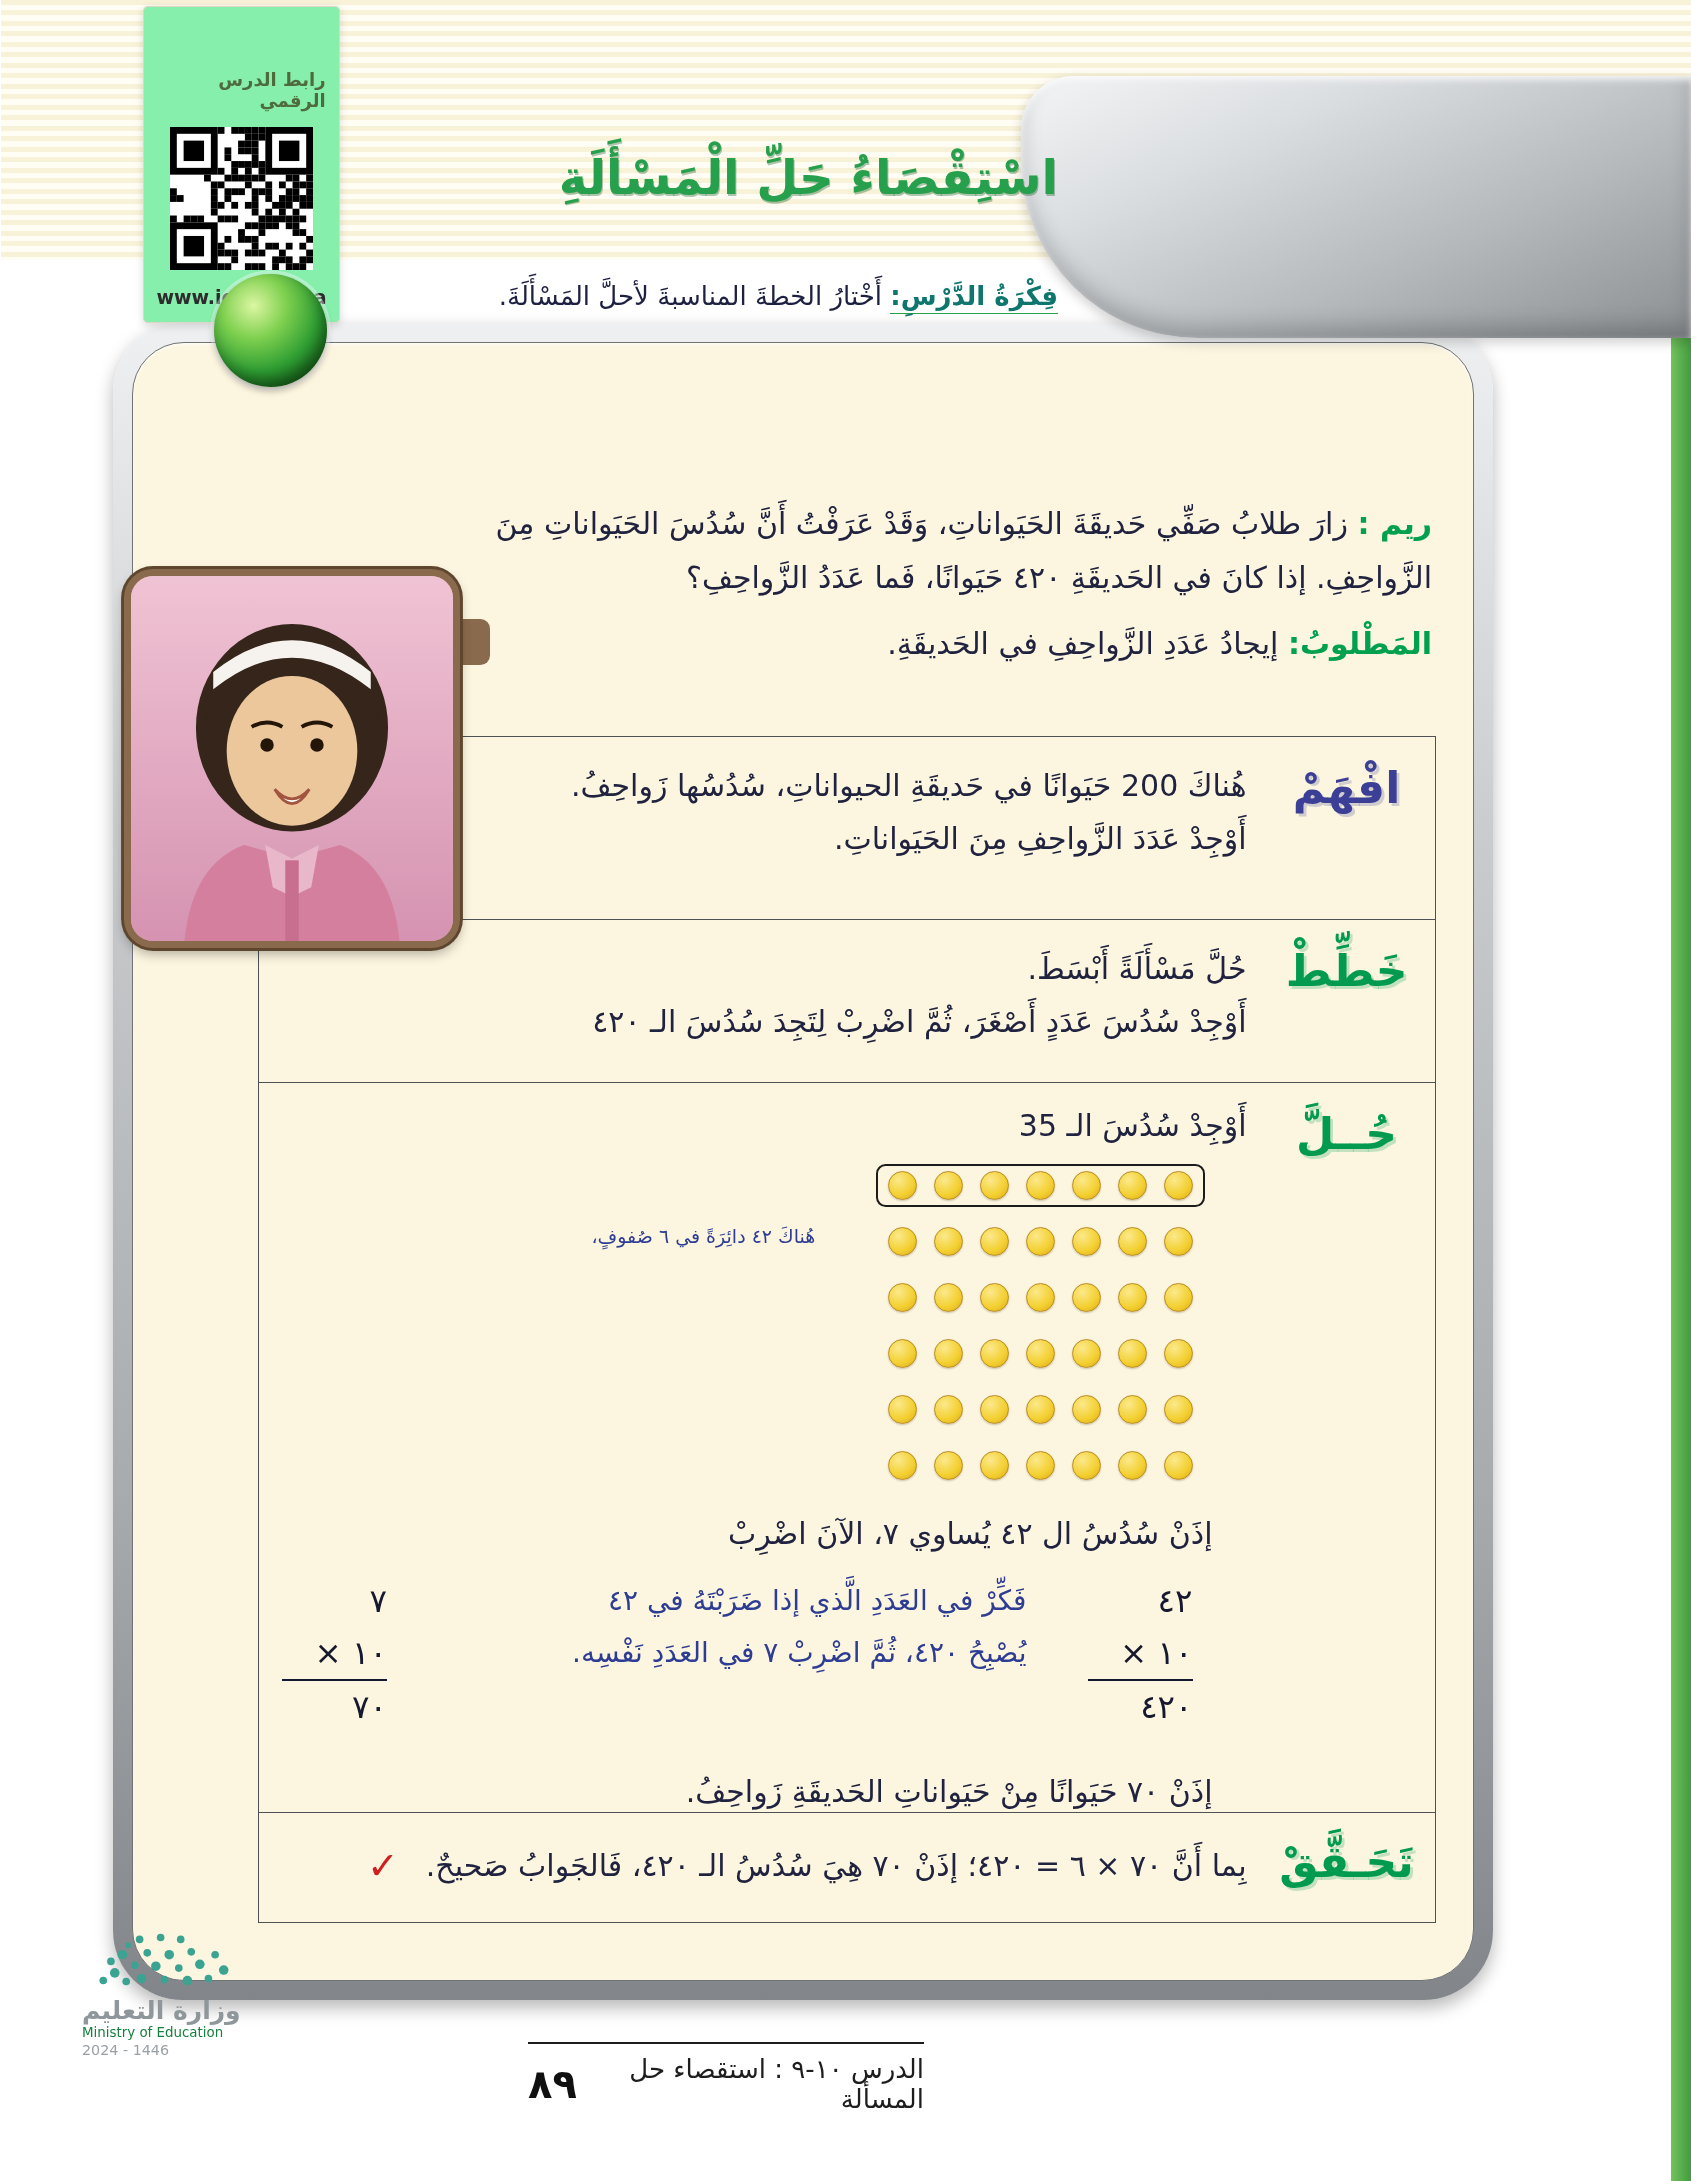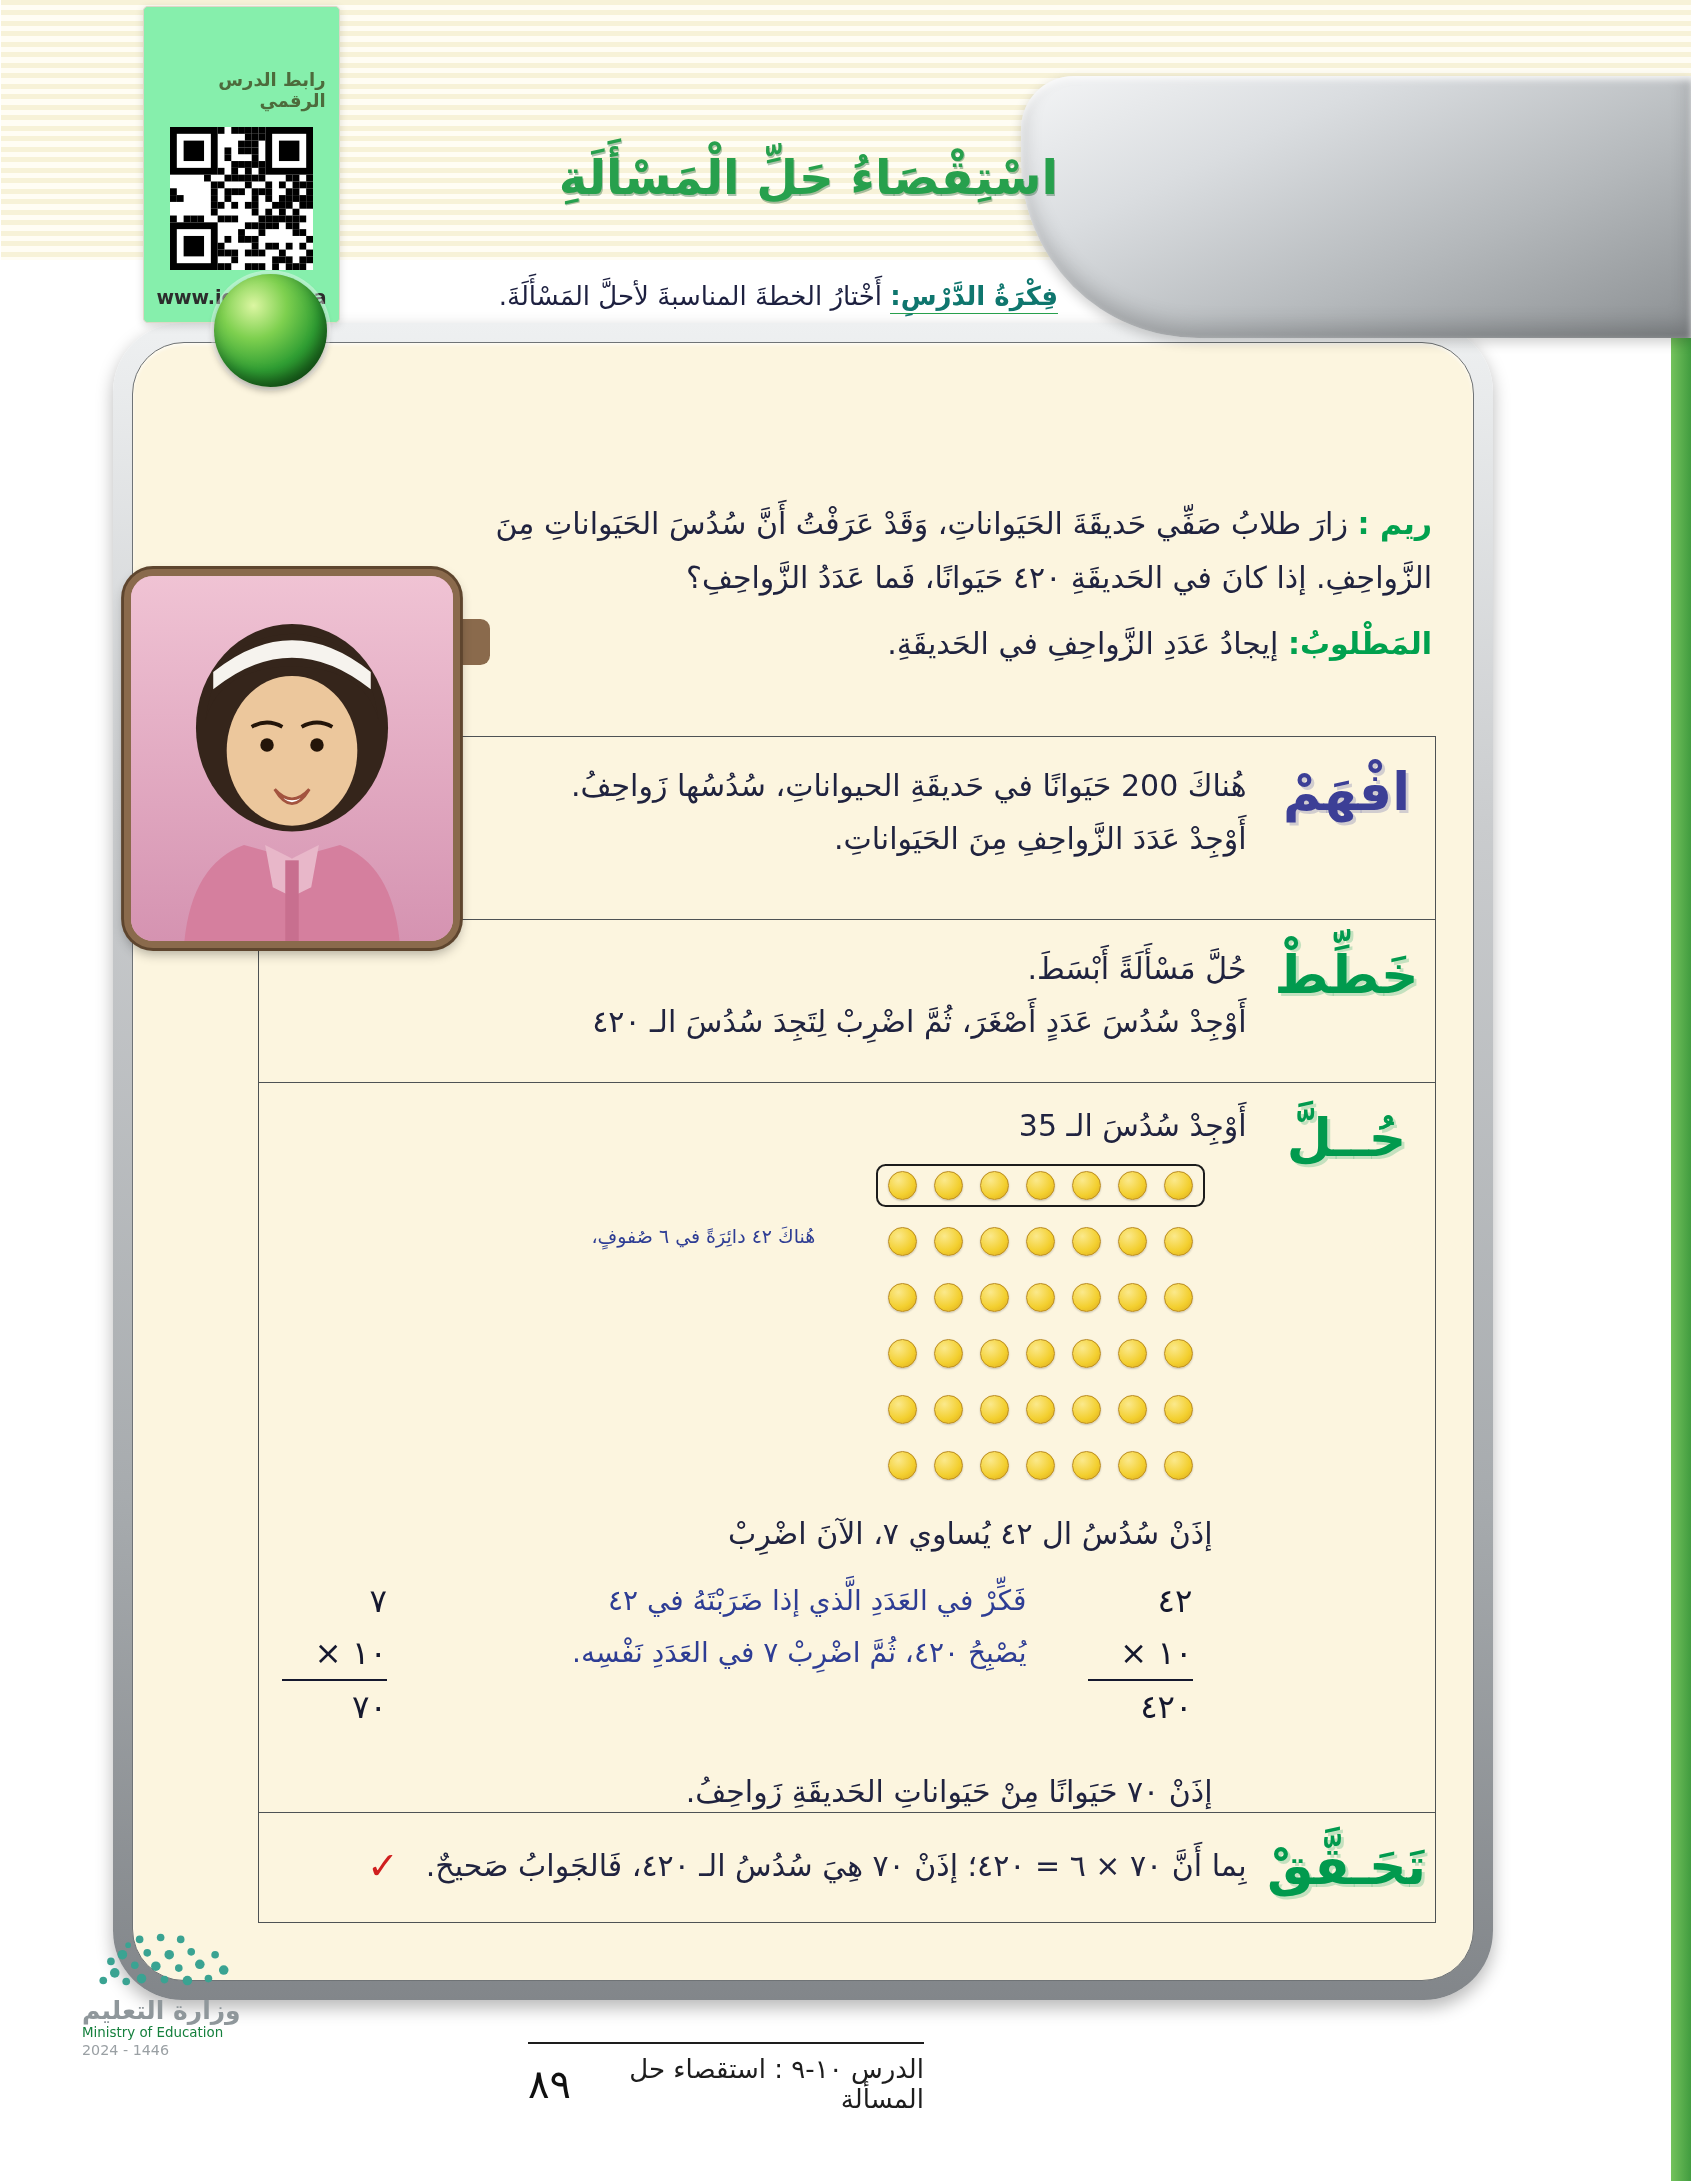--- a/index.html
+++ b/index.html
@@ -84,21 +84,21 @@
     position:absolute; right:256px; top:736px; width:1178px; height:1187px; z-index:4;
     border:1.9px solid #4e5254;
   }
   .section { display:flex; }
   .sec-understand { height:182px; }
   .sec-plan { height:163px; border-top:1.9px solid #4e5254; }
   .sec-solve { height:730px; border-top:1.9px solid #4e5254; }
   .sec-check { height:107px; border-top:1.9px solid #4e5254; }
   .sec-label-col { width:177px; display:flex; justify-content:center; align-items:flex-start; padding-top:25px; }
   .sec-check .sec-label-col { padding-top:23px; }
-  .sec-label { font-size:52px; font-weight:bold; letter-spacing:1px; }
+  .sec-label { font-size:44px; font-weight:bold; letter-spacing:1px; }
   .lbl-blue { color:#3c3f96; text-shadow:2.9px 2.9px 0 rgba(60,63,150,.22); }
   .lbl-green { color:#019a4e; text-shadow:2.9px 2.9px 0 rgba(1,154,78,.22); }
   .sec-body { flex:1; padding:23px 11.5px 0 23px; font-size:30px; text-align:right; line-height:1.75; }
   .sec-understand .sec-body { padding-left:229px; }
   .sec-check .sec-body { display:flex; align-items:center; padding-top:0; }
 
   
   .solve-body { padding-top:17px; }
   .solve-intro { margin-left:0; }
   .solve-mid { display:flex; margin-top:11.5px; }
@@ -135,21 +135,21 @@
   }
   .photo svg { display:block; width:100%; height:100%; }
 
   
   .footer-row {
     position:absolute; left:528px; top:2042px; width:396px; z-index:4;
     border-top:2.9px solid #1d1d1d; padding-top:9.6px;
     display:flex; justify-content:space-between; align-items:center; direction:rtl;
   }
   .footer-lesson { font-size:26px; font-weight:normal; color:#1d1d1d; }
-  .footer-page { font-size:40px; font-weight:normal; color:#101010; }
+  .footer-page { font-size:40px; font-weight:bold; color:#101010; }
   .ministry { position:absolute; left:82px; top:1927px; width:229px; z-index:4; text-align:left; }
   .ministry-name { font-size:25px; font-weight:bold; color:#8f979b; direction:rtl; text-align:left; }
   .ministry-en { font-size:13.4px; color:#15803d; direction:ltr; }
   .ministry-years { font-size:14.3px; color:#9aa0a4; direction:ltr; margin-top:1.9px; }
 </style>
 </head>
 <body>
 
 <div class="page">
 

